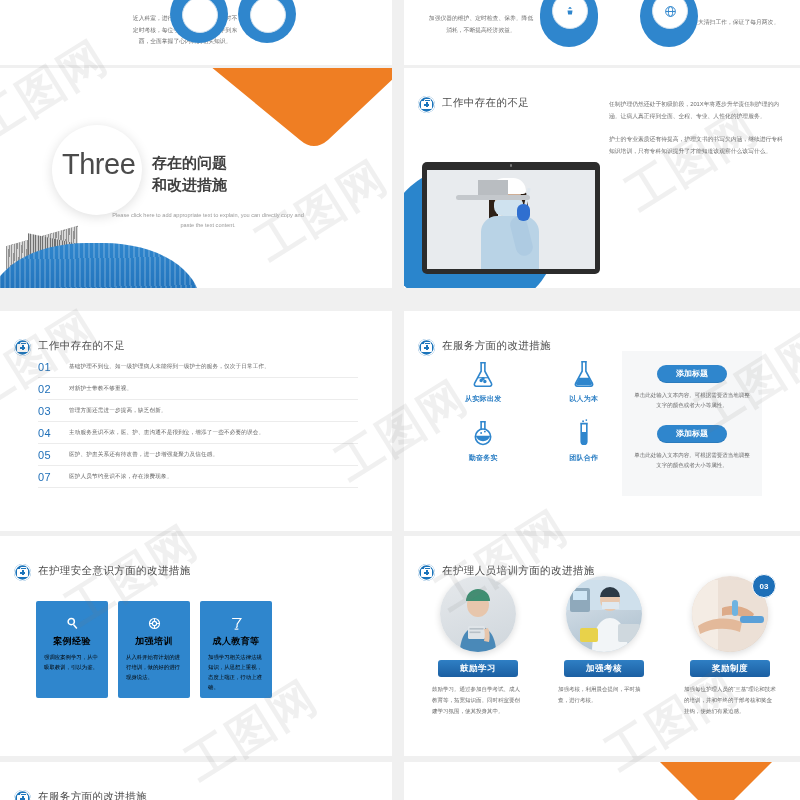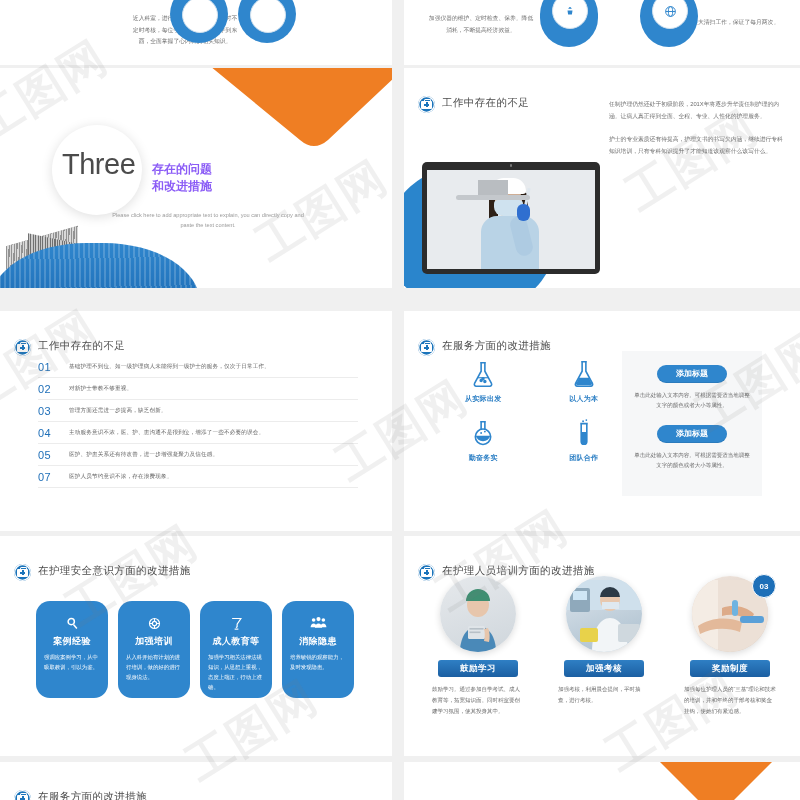--- a/index.html
+++ b/index.html
@@ -27,21 +27,21 @@
   .kit-icon .bag{position:absolute;left:3.4px;top:5px;width:10.2px;height:7.6px;background:#fff;border-radius:1px;}
   .kit-icon .handle{position:absolute;left:6.2px;top:3px;width:4.6px;height:3px;border:1.2px solid #fff;border-bottom:none;border-radius:1.5px 1.5px 0 0;}
   .kit-icon .cross-v{position:absolute;left:8px;top:6.4px;width:1.6px;height:4.8px;background:#1b74bb;}
   .kit-icon .cross-h{position:absolute;left:6.4px;top:8px;width:4.8px;height:1.6px;background:#1b74bb;}
   .s-title{font-size:10.5px;color:#4c4c4c;letter-spacing:.4px;white-space:nowrap;}
   .sec-orange-wrap{position:absolute;right:-4px;top:-2px;width:186px;height:80px;overflow:hidden;}
   .sec-orange-wrap svg{display:block;}
   .sec-circle{position:absolute;left:52px;top:57px;width:90px;height:90px;border-radius:50%;
     background:#fff;box-shadow:0 2px 12px rgba(0,0,0,.13);}
   .sec-three{position:absolute;left:62px;top:80px;font-size:29px;color:#4b4b4b;letter-spacing:-.5px;}
-  .sec-cn{position:absolute;left:152px;top:84px;font-size:12px;color:#8b5cf6;line-height:1.45;font-weight:700;margin-top:9px;}
+  .sec-cn{position:absolute;left:152px;top:84px;font-size:15px;color:#404040;line-height:1.45;font-weight:700;}
   .sec-sub{position:absolute;left:108px;top:143px;width:200px;text-align:center;font-size:5.6px;color:#9a9a9a;line-height:1.7;}
   .sec-blue-hill{position:absolute;left:-10px;top:175px;width:210px;height:60px;
     background:#2277c0;border-radius:120px 120px 0 0 / 75px 75px 0 0;}
   .sec-bld-img{position:absolute;left:6px;top:168px;width:72px;height:52px;
     background:
       repeating-linear-gradient(92deg,#8d8d8d 0 1.3px,#d7d7d7 1.3px 2.6px),
       #bdbdbd;
     transform:skewY(-16deg);opacity:.95;}
   .sec-bld-img2{position:absolute;left:28px;top:172px;width:64px;height:56px;
     background:repeating-linear-gradient(90deg,#717171 0 1.1px,#c9c9c9 1.1px 2.4px);
@@ -82,21 +82,21 @@
   .mg-panel{position:absolute;left:218px;top:40px;width:140px;height:145px;background:#f6f7f8;}
   .pill{display:block;margin:0 auto;width:70px;height:18px;line-height:18px;text-align:center;
     background:#2f86cd;border-radius:10px;color:#fff;font-size:8px;font-weight:700;
     box-shadow:inset 0 -1px 0 rgba(0,0,0,.08);}
   .mg-panel .p1{margin-top:14px;}
   .mg-panel .p2{margin-top:14px;}
   .mg-txt{margin:7px 12px 0;text-align:center;font-size:5.5px;color:#6c6c6c;line-height:1.9;}
 
   
   .cards{position:absolute;left:36px;top:65px;display:flex;gap:10px;}
-  .card{width:72px;height:97px;background:#2f86cd;border-radius:14px;color:#ffffff;text-align:center;
+  .card{width:72px;height:97px;background:#2f86cd;border-radius:2px;color:#000000;text-align:center;
         padding-top:13px;box-sizing:border-box;}
   .card .ci{height:18px;display:flex;align-items:center;justify-content:center;}
   .card .ct{font-size:9px;font-weight:700;margin-top:3px;letter-spacing:.4px;}
   .card .cd{font-size:5.4px;line-height:1.85;margin:4px 8px 0;text-align:left;}
 
   
   .tr-wrap{position:absolute;left:24px;top:40px;display:flex;gap:26px;}
   .tr-item{width:100px;}
   .tr-photo{position:relative;width:76px;height:76px;border-radius:50%;margin:0 auto;overflow:hidden;
     box-shadow:0 2px 7px rgba(0,0,0,.14);}
@@ -354,34 +354,20 @@
         <div class="ci">
           <svg width="15" height="15" viewBox="0 0 24 24" fill="none" stroke="#fff" stroke-width="1.9">
               <path d="M5 4h14l-6 9v5"></path>
               <path d="M9 21h6"></path>
               <path d="M11 18h2"></path>
             </svg>
         </div>
         <div class="ct">成人教育等</div>
         <div class="cd">加强学习相关法律法规知识，从思想上重视，态度上端正，行动上准确。</div>
       </div>
-      <div class="card">
-        <div class="ci">
-          <svg width="17" height="14" viewBox="0 0 28 20" fill="#fff">
-              <circle cx="6" cy="5" r="3"></circle>
-              <circle cx="14" cy="3.6" r="3.4"></circle>
-              <circle cx="22" cy="5" r="3"></circle>
-              <path d="M1 17c0-3.6 2.4-6 5-6s5 2.4 5 6z"></path>
-              <path d="M8 18c0-4 2.8-7 6-7s6 3 6 7z"></path>
-              <path d="M17 17c0-3.6 2.4-6 5-6s5 2.4 5 6z"></path>
-            </svg>
-        </div>
-        <div class="ct">消除隐患</div>
-        <div class="cd">培养敏锐的观察能力，及时发现隐患。</div>
-      </div>
     </div>
   </div>
 
   <div class="slide r3 cR">
     <div class="s-head">
       <span class="kit-icon">
         <span class="bag"></span>
           <span class="handle"></span>
           <span class="cross-v"></span>
           <span class="cross-h"></span>

